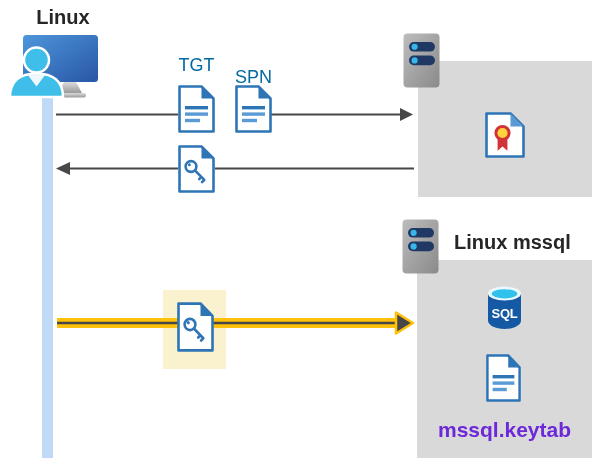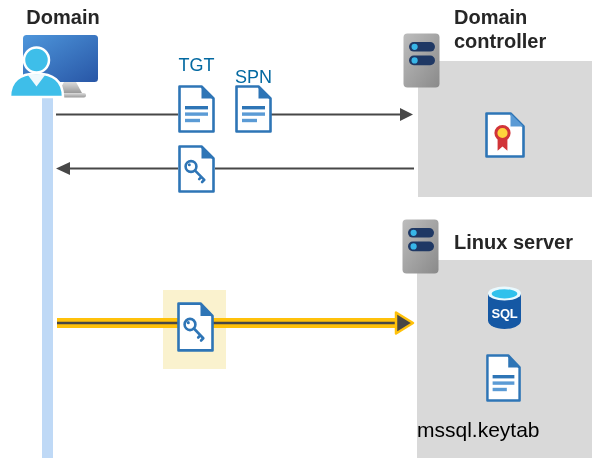--- a/index.html
+++ b/index.html
@@ -9,21 +9,21 @@
   }
   .abs{position:absolute;}
   .gray-box{background:var(--box-gray);z-index:0;}
   .highlight-box{background:var(--highlight);z-index:0;}
   .lifeline{background:var(--lifeline);z-index:1;}
   .overlay{z-index:2;pointer-events:none;}
   .icon{z-index:3;}
   .label{z-index:4;color:#2e2e2e;}
   .title{font-weight:bold;font-size:20px;color:#262626;line-height:24px;}
   .ticket-label{font-size:18px;color:#0369a1;text-align:center;line-height:22px;}
-  .keytab-label{font-size:21px;color:#000000;text-align:left;}
+  .keytab-label{font-size:21px;color:#6d28d9;text-align:center;font-weight:bold;}
   .f-blue{fill:var(--doc-blue)}
   .f-blue-l{fill:var(--doc-blue-light)}
   .s-blue{stroke:var(--doc-blue)}
   .f-line{fill:var(--line)}
   .s-line{stroke:var(--line)}
   .s-yellow{stroke:var(--yellow)}
   .f-navy{fill:var(--server-navy)}
   .f-scyan{fill:var(--server-cyan)}
   .f-pcyan{fill:var(--person-cyan)}
   .f-red{fill:var(--ribbon-red)}
@@ -152,25 +152,24 @@
     <path class="f-sql" d="M1 8.5 V35.5 C1 40.2 8.4 44 17.5 44 C26.6 44 34 40.2 34 35.5 V8.5 Z"></path>
     <ellipse cx="17.5" cy="8.5" rx="16.5" ry="7" fill="#E9F9FE"></ellipse>
     <ellipse class="f-sqlcyan" cx="17.5" cy="8.8" rx="12.8" ry="4.6"></ellipse>
     <text class="sql-text" x="17.5" y="33" text-anchor="middle">SQL</text>
   </svg>
 
   <svg class="abs icon" style="left:486px;top:354px;" width="35" height="48" viewBox="0 0 37 48" preserveAspectRatio="none">
       <use href="#sym-doc-text"></use>
     </svg>
 
-  <div class="abs label title" style="left:22px;top:5px;width:82px;text-align:center;">Domain</div>
+  <div class="abs label title" style="left:22px;top:5px;width:82px;text-align:center;">Linux</div>
 
-  <div class="abs label title" style="left:454px;top:5px;width:112px;">Domain controller</div>
 
-  <div class="abs label title" style="left:454px;top:230px;width:140px;white-space:nowrap;">Linux server</div>
+  <div class="abs label title" style="left:454px;top:230px;width:140px;white-space:nowrap;">Linux mssql</div>
 
   <div class="abs label ticket-label" style="left:178px;top:54px;width:37px;">TGT</div>
 
   <div class="abs label ticket-label" style="left:235px;top:54px;width:37px;margin-top:12px;">SPN</div>
 
   <div class="abs label keytab-label" style="left:417px;top:418px;width:175px;">mssql.keytab</div>
 
 </div>
 
 </body></html>

